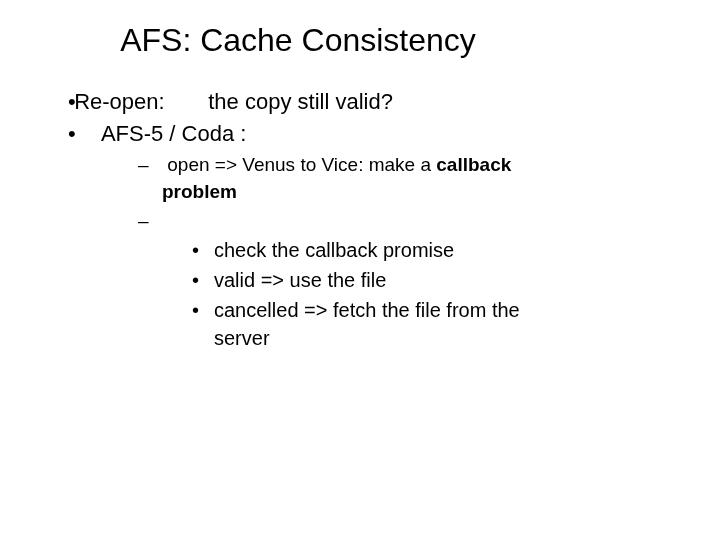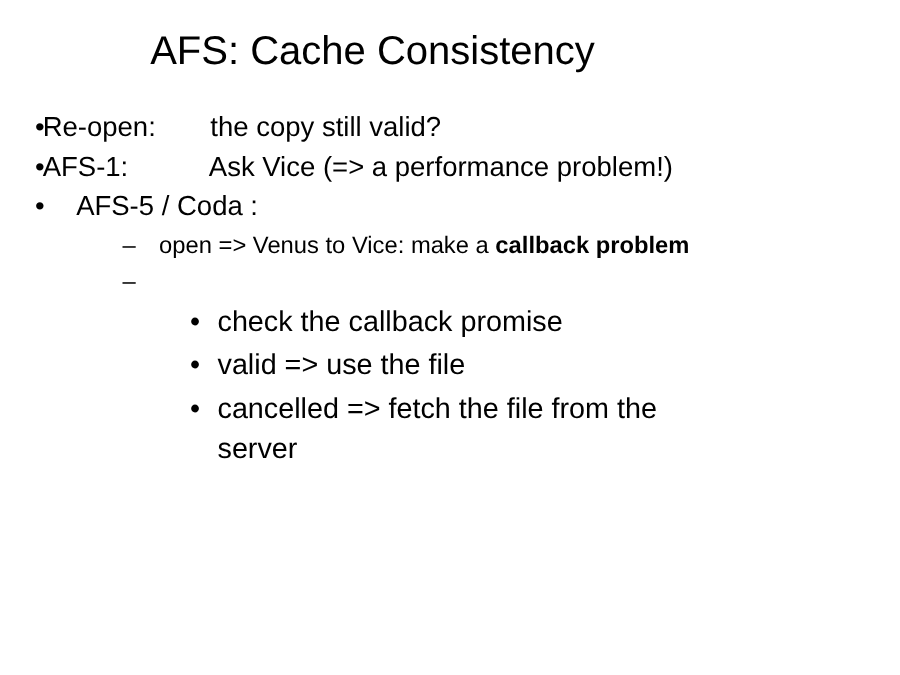--- a/index.html
+++ b/index.html
@@ -19,21 +19,21 @@
   }
   .title {
     text-align: center;
     font-size: 32px;
     font-weight: normal;
     margin: 0;
     padding-top: 22px;
     padding-bottom: 28px;
   }
   .body {
-    padding-left: 28px;
+    padding-left: 68px;
     padding-right: 40px;
   }
   ul.lvl1 {
     list-style: none;
     margin: 0;
     padding: 0;
   }
   ul.lvl1 > li {
     font-size: 22px;
     line-height: 1.35;
@@ -65,21 +65,21 @@
     display: inline-block;
     width: 24px;
     text-indent: 0;
   }
   ul.lvl3 {
     list-style: none;
     margin: 2px 0 0 0;
     padding: 0 0 0 30px;
   }
   ul.lvl3 > li {
-    font-size: 23px;
+    font-size: 20px;
     line-height: 1.4;
     padding-left: 22px;
     text-indent: -22px;
     margin-bottom: 2px;
   }
   ul.lvl3 > li::before {
     content: "•";
     display: inline-block;
     width: 22px;
     text-indent: 0;
@@ -93,24 +93,20 @@
   <h1 class="title">AFS: Cache Consistency</h1>
 
   <div class="body">
     <ul class="lvl1">
 
       <li>
         <span class="kv-key">Re-open:</span>
         <span>the copy still valid?</span>
       </li>
 
-      <li>
-        <span class="kv-key">AFS-1:</span>
-        <span>Ask Vice (=&gt; a performance problem!)</span>
-      </li>
 
       <li>
         <span>AFS-5 / Coda :</span>
 
         <ul class="lvl2">
           <li>
             <span>open =&gt; Venus to Vice: make a </span><b>callback problem</b>
           </li>
           <li>
             <ul class="lvl3">

